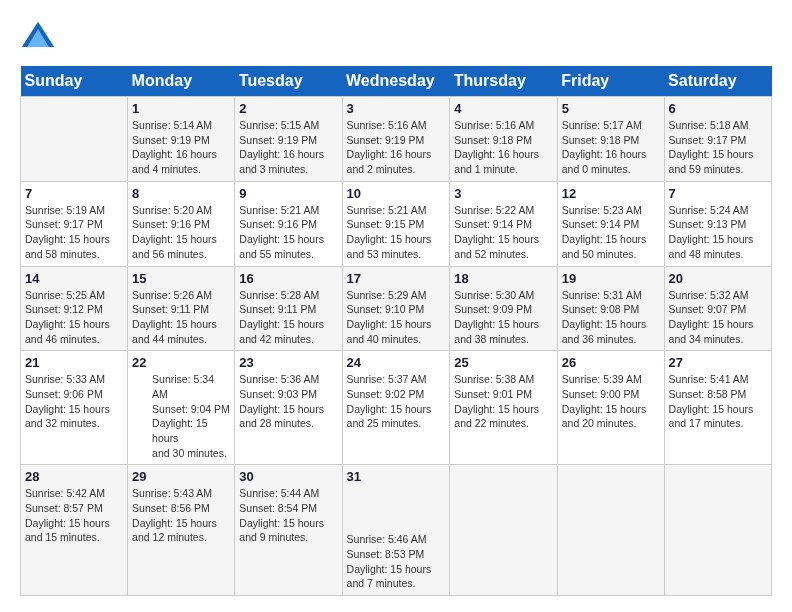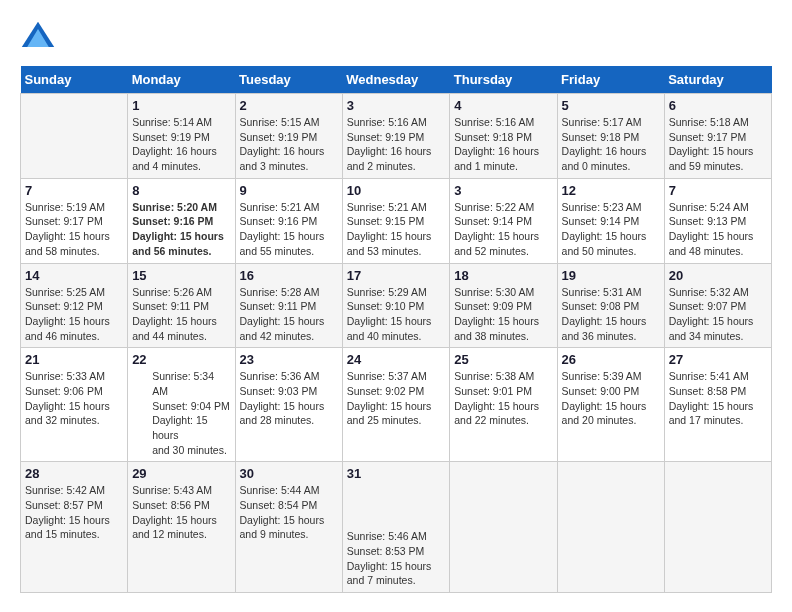--- a/index.html
+++ b/index.html
@@ -57,21 +57,21 @@
     table {
       width: 100%;
       border-collapse: collapse;
       font-size: 11px;
     }
     thead th {
       background-color: #1565c0;
       color: #fff;
       padding: 6px 4px;
       text-align: left;
-      font-size: 13px;
+      font-size: 16px;
       font-weight: bold;
     }
     tbody td {
       vertical-align: top;
       padding: 4px 4px;
       border: 1px solid #ccc;
       width: 108px;
       min-height: 80px;
     }
     .day-number {
@@ -177,21 +177,21 @@
       <tr>
         <td>
           <span class="day-number">7</span>
           <div class="day-info" style="white-space: pre-line;">Sunrise: 5:19 AM
 Sunset: 9:17 PM
 Daylight: 15 hours
 and 58 minutes.</div>
         </td>
         <td>
           <span class="day-number">8</span>
-          <div class="day-info" style="white-space: pre-line; font-weight: bold;">Sunrise: 5:20 AM
+          <div class="day-info" style="white-space: pre-line;">Sunrise: 5:20 AM
 Sunset: 9:16 PM
 Daylight: 15 hours
 and 56 minutes.</div>
         </td>
         <td>
           <span class="day-number">9</span>
           <div class="day-info" style="white-space: pre-line;">Sunrise: 5:21 AM
 Sunset: 9:16 PM
 Daylight: 15 hours
 and 55 minutes.</div>

